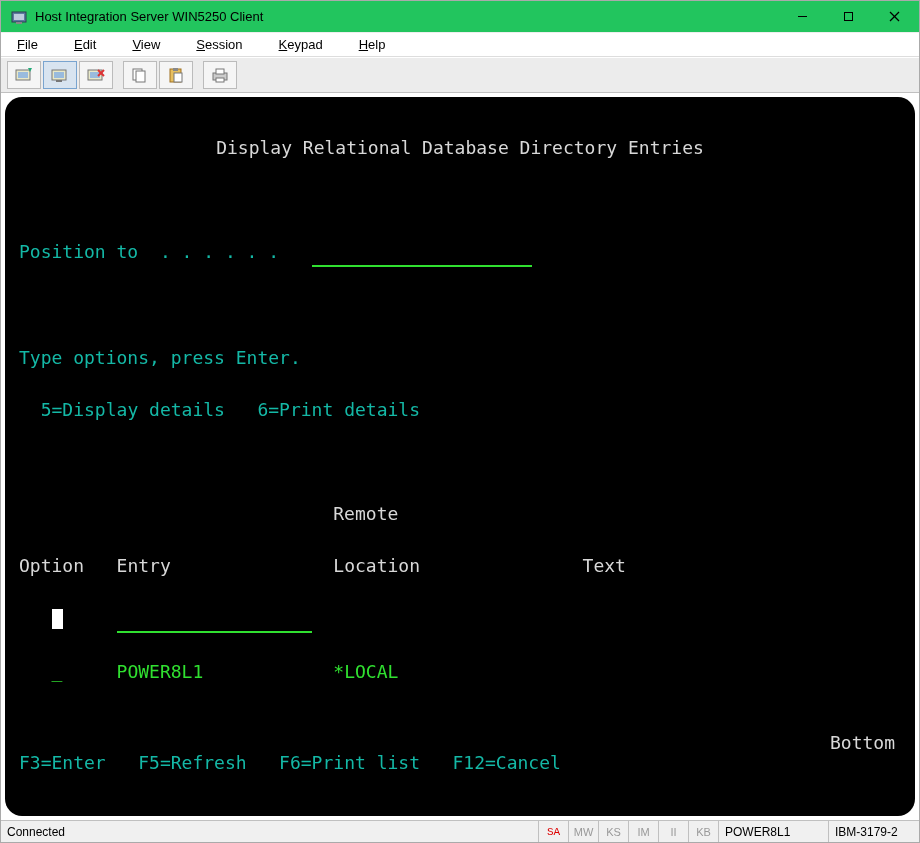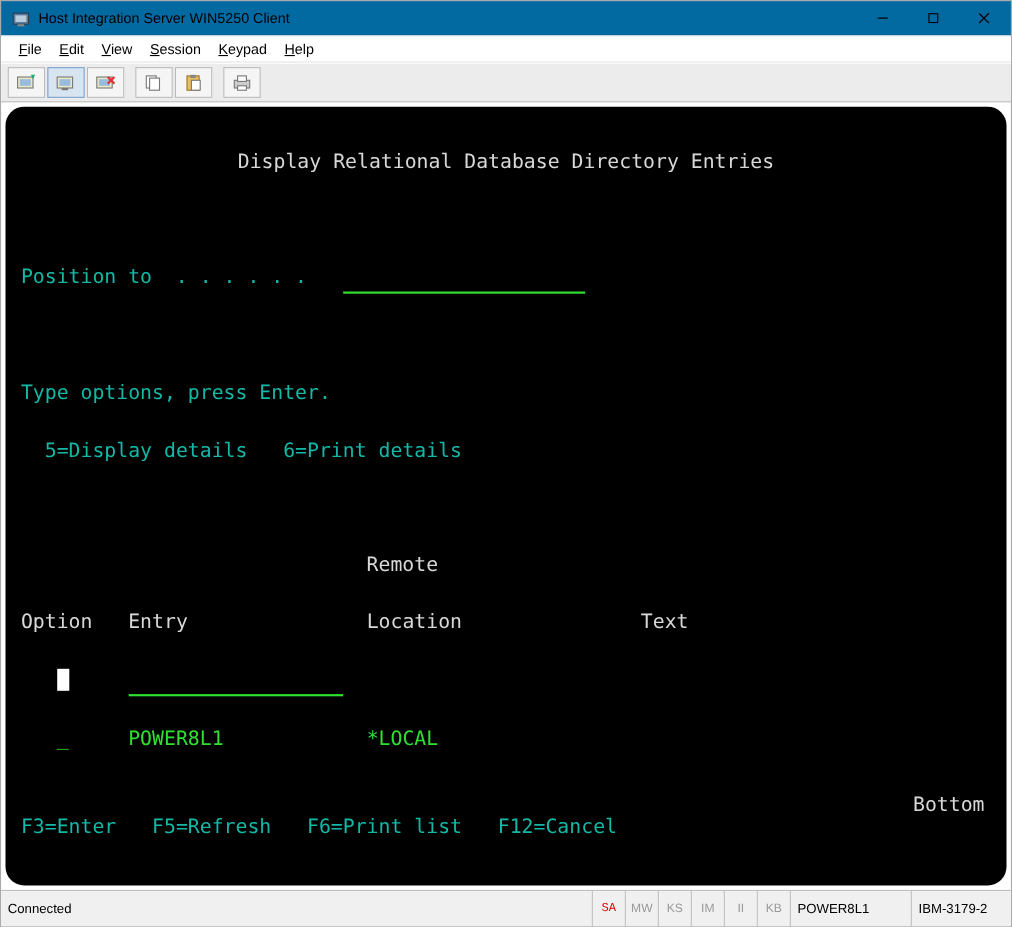--- a/index.html
+++ b/index.html
@@ -19,21 +19,21 @@
     border: 1px solid #aaa;
     display: flex;
     flex-direction: column;
     background: #fff;
   }
   .titlebar {
     height: 32px;
     display: flex;
     align-items: center;
     padding: 0 2px 0 10px;
-    background: #0369a1;
+    background: #22c55e;
     border-bottom: 1px solid #eee;
   }
   .titlebar-icon {
     width: 16px; height: 16px;
     margin-right: 8px;
     display: inline-block;
   }
   .titlebar-title {
     flex: 1;
     font-size: 13px;
@@ -51,21 +51,21 @@
     font-family: "Segoe MDL2 Assets", sans-serif;
     font-size: 11px;
     color: #000;
     cursor: pointer;
   }
   .menubar {
     height: 24px;
     display: flex;
     align-items: center;
     padding: 0 8px;
-    gap: 0;
+    gap: 20px;
     background: #fff;
     border-bottom: 1px solid #ddd;
   }
   .menu-item {
     padding: 2px 8px;
     font-size: 13px;
     cursor: pointer;
   }
   .menu-item u { text-decoration: underline; }
   .toolbar {
@@ -138,21 +138,21 @@
     vertical-align: middle;
   }
   .term-row { display: block; white-space: pre; }
   .bottom-right {
     position: absolute;
     right: 20px;
     bottom: 60px;
     color: #d8d8d8;
   }
   .statusbar {
-    height: 33px;
+    height: 22px;
     border-top: 1px solid #c0c0c0;
     background: #f0f0f0;
     display: flex;
     align-items: stretch;
     font-size: 12px;
   }
   .status-cell {
     border-right: 1px solid #c0c0c0;
     padding: 2px 6px;
     display: flex;

